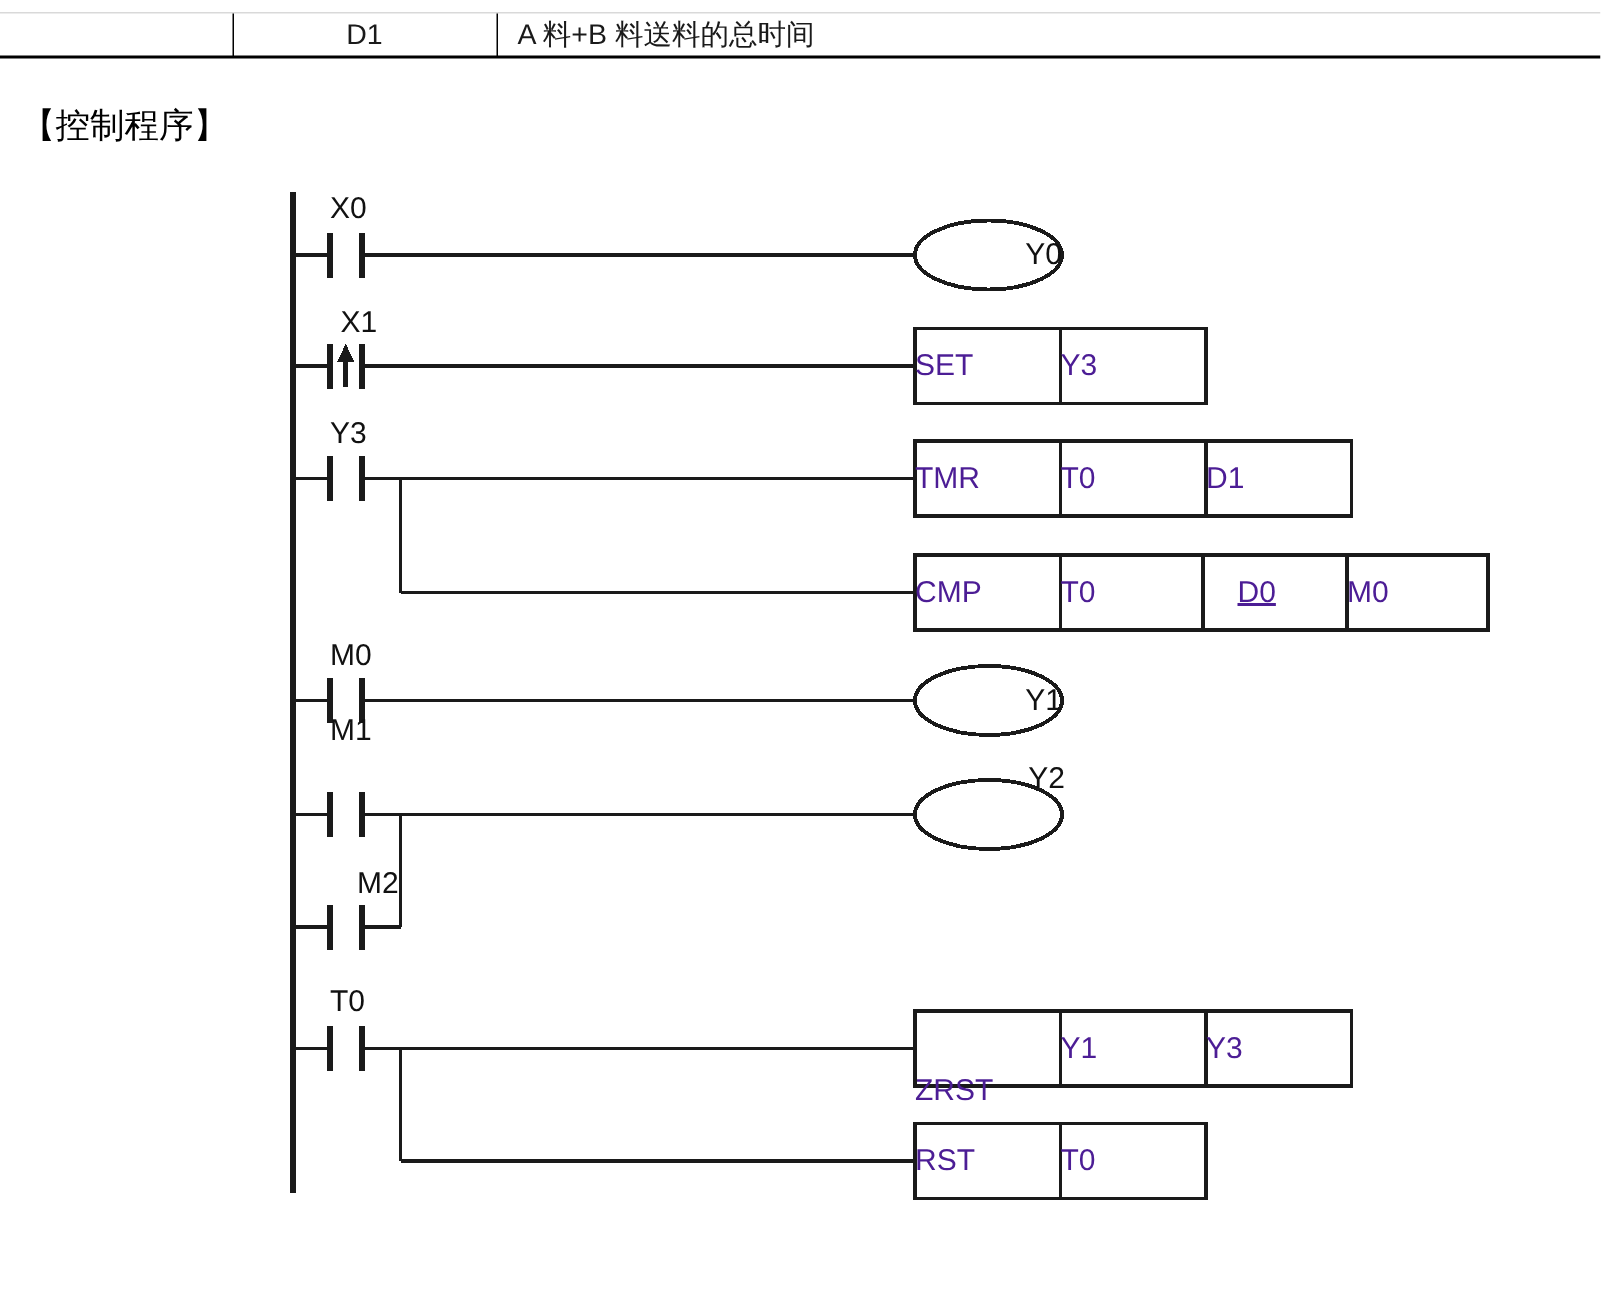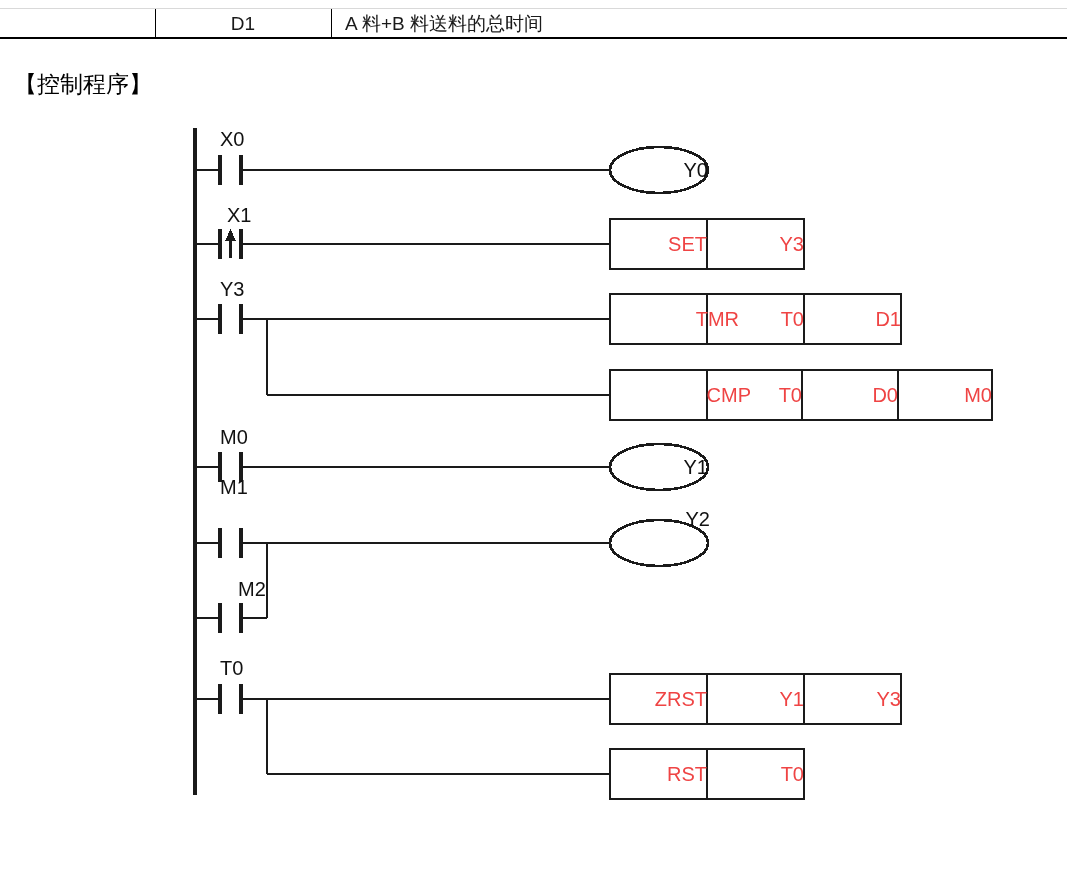--- a/index.html
+++ b/index.html
@@ -86,22 +86,22 @@
     position: absolute;
     font-size: 20px;
     line-height: 22px;
     color: #111111;
     white-space: nowrap;
   }
   .boxtext {
     position: absolute;
     font-size: 20px;
     line-height: 22px;
-    color: #ef4444;
-    text-align: right;
+    color: #4c1d95;
+    text-align: left;
     white-space: nowrap;
   }
   .coiltext {
     position: absolute;
     font-size: 20px;
     line-height: 22px;
     color: #111111;
     text-align: right;
     white-space: nowrap;
   }
@@ -204,29 +204,29 @@
   <div class="lbl" style="left:199px; top:578px;">M2</div>
   <div class="lbl" style="left:181px; top:657px;">T0</div>
 
   <div class="coiltext" style="left:571px; top:159px; width:98px;">Y0</div>
   <div class="coiltext" style="left:571px; top:456px; width:98px;">Y1</div>
   <div class="coiltext" style="left:571px; top:508px; width:100px;">Y2</div>
 
   <div class="boxtext" style="left:571px; top:233px; width:97px;">SET</div>
   <div class="boxtext" style="left:668px; top:233px; width:97px;">Y3</div>
 
-  <div class="boxtext" style="left:571px; top:308px; width:97px;padding-left:32px;">TMR</div>
+  <div class="boxtext" style="left:571px; top:308px; width:97px;">TMR</div>
   <div class="boxtext" style="left:668px; top:308px; width:97px;">T0</div>
   <div class="boxtext" style="left:765px; top:308px; width:97px;">D1</div>
 
-  <div class="boxtext" style="left:571px; top:384px; width:97px;padding-left:44px;">CMP</div>
+  <div class="boxtext" style="left:571px; top:384px; width:97px;">CMP</div>
   <div class="boxtext" style="left:668px; top:384px; width:95px;">T0</div>
-  <div class="boxtext" style="left:763px; top:384px; width:96px;">D0</div>
+  <div class="boxtext" style="left:786px; top:384px; width:96px;text-decoration:underline;">D0</div>
   <div class="boxtext" style="left:859px; top:384px; width:94px;">M0</div>
 
-  <div class="boxtext" style="left:571px; top:688px; width:97px;">ZRST</div>
+  <div class="boxtext" style="left:571px; top:716px; width:97px;">ZRST</div>
   <div class="boxtext" style="left:668px; top:688px; width:97px;">Y1</div>
   <div class="boxtext" style="left:765px; top:688px; width:97px;">Y3</div>
 
   <div class="boxtext" style="left:571px; top:763px; width:97px;">RST</div>
   <div class="boxtext" style="left:668px; top:763px; width:97px;">T0</div>
 
 </div>
 
 </body></html>

